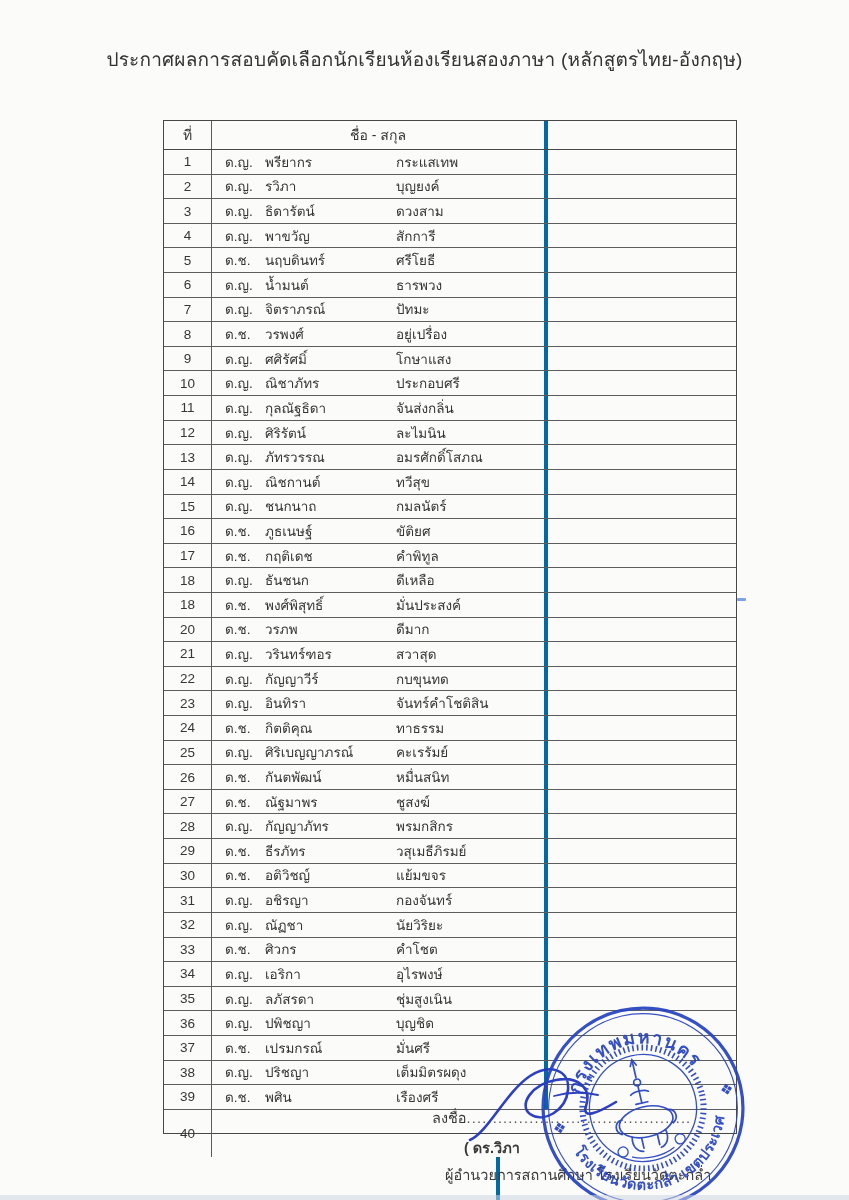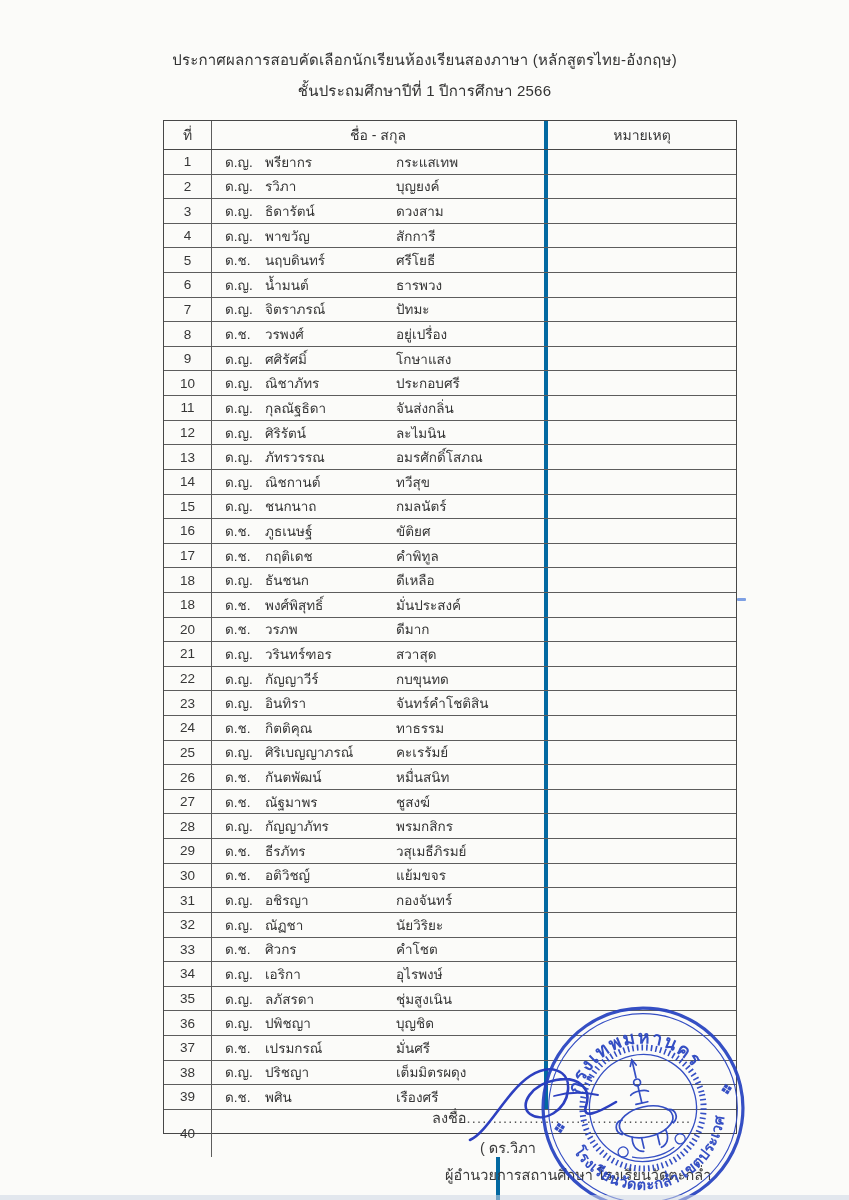--- a/index.html
+++ b/index.html
@@ -5,21 +5,21 @@
   html,body{margin:0;padding:0;}
   body{
     width:849px;height:1200px;position:relative;overflow:hidden;
     background:#fbfbf9;
     font-family:"Liberation Sans","DejaVu Sans",sans-serif;
     color:#363636;
   }
   .page{position:absolute;inset:0;}
   .titles{
     position:absolute;top:44px;left:0;width:100%;
-    text-align:center;font-size:15px;line-height:31px;color:#333;
+    text-align:center;font-size:19px;line-height:31px;color:#333;
     letter-spacing:.2px;
   }
   
   .doc-table{
     position:absolute;left:163px;top:120px;width:574px;
     border:1.6px solid #474747;box-sizing:border-box;background:transparent;
   }
   .t-head{display:flex;height:28px;border-bottom:1.4px solid #474747;font-size:14px;}
   .t-row{display:flex;height:23.62px;border-bottom:1px solid #5d5d5d;font-size:13.5px;}
   .t-row:last-child{border-bottom:none;flex-direction:column;}
@@ -29,47 +29,45 @@
         display:flex;align-items:center;position:relative;padding-left:13px;box-sizing:border-box;}
   .c-remark{flex:1;display:flex;align-items:center;justify-content:center;}
   .t-head .c-name{justify-content:center;padding-left:0;}
   .prefix{display:inline-block;width:40px;}
   .firstname{display:inline-block;}
   .lastname{position:absolute;left:184px;top:50%;transform:translateY(-50%);}
   
   .foot-line{position:absolute;font-size:14.5px;color:#3a3a3a;white-space:nowrap;}
   .sign-label{left:432px;top:1106px;}
   .sign-dots{letter-spacing:1.2px;color:#555;}
-  .signer-name{left:480px;top:1136px;}
+  .signer-name{left:464px;top:1136px;font-weight:bold;}
   .signer-title{left:445px;top:1163px;}
   
   .stamp{position:absolute;left:537px;top:1002px;width:212px;height:212px;
          transform:rotate(-13deg);opacity:.93;}
   .signature{position:absolute;left:458px;top:1062px;width:210px;height:95px;opacity:.95;}
   .scan-artifact{position:absolute;left:737px;top:598px;width:9px;height:3px;
          background:#3a6fd8;opacity:.65;border-radius:1px;}
   .scan-edge{position:absolute;left:0;bottom:0;width:100%;height:5px;
          background:#cdd7e6;opacity:.55;}
   text{font-family:"Liberation Sans","DejaVu Sans",sans-serif;}
 </style>
 </head>
 <body>
 
 <div class="page">
 
   <div class="titles">
     <div>ประกาศผลการสอบคัดเลือกนักเรียนห้องเรียนสองภาษา (หลักสูตรไทย-อังกฤษ)</div>
-    <div>ชั้นประถมศึกษาปีที่ 1 ปีการศึกษา 2566</div>
   </div>
 
   <div class="doc-table">
     <div class="t-head">
       <div class="c-no">ที่</div>
       <div class="c-name">ชื่อ - สกุล</div>
-      <div class="c-remark">หมายเหตุ</div>
     </div>
     <div>
 
         <div class="t-row">
           <div class="c-no">1</div>
           <div class="c-name">
             <span class="prefix">ด.ญ.</span>
             <span class="firstname">พรียากร</span>
             <span class="lastname">กระแสเทพ</span>
           </div>

